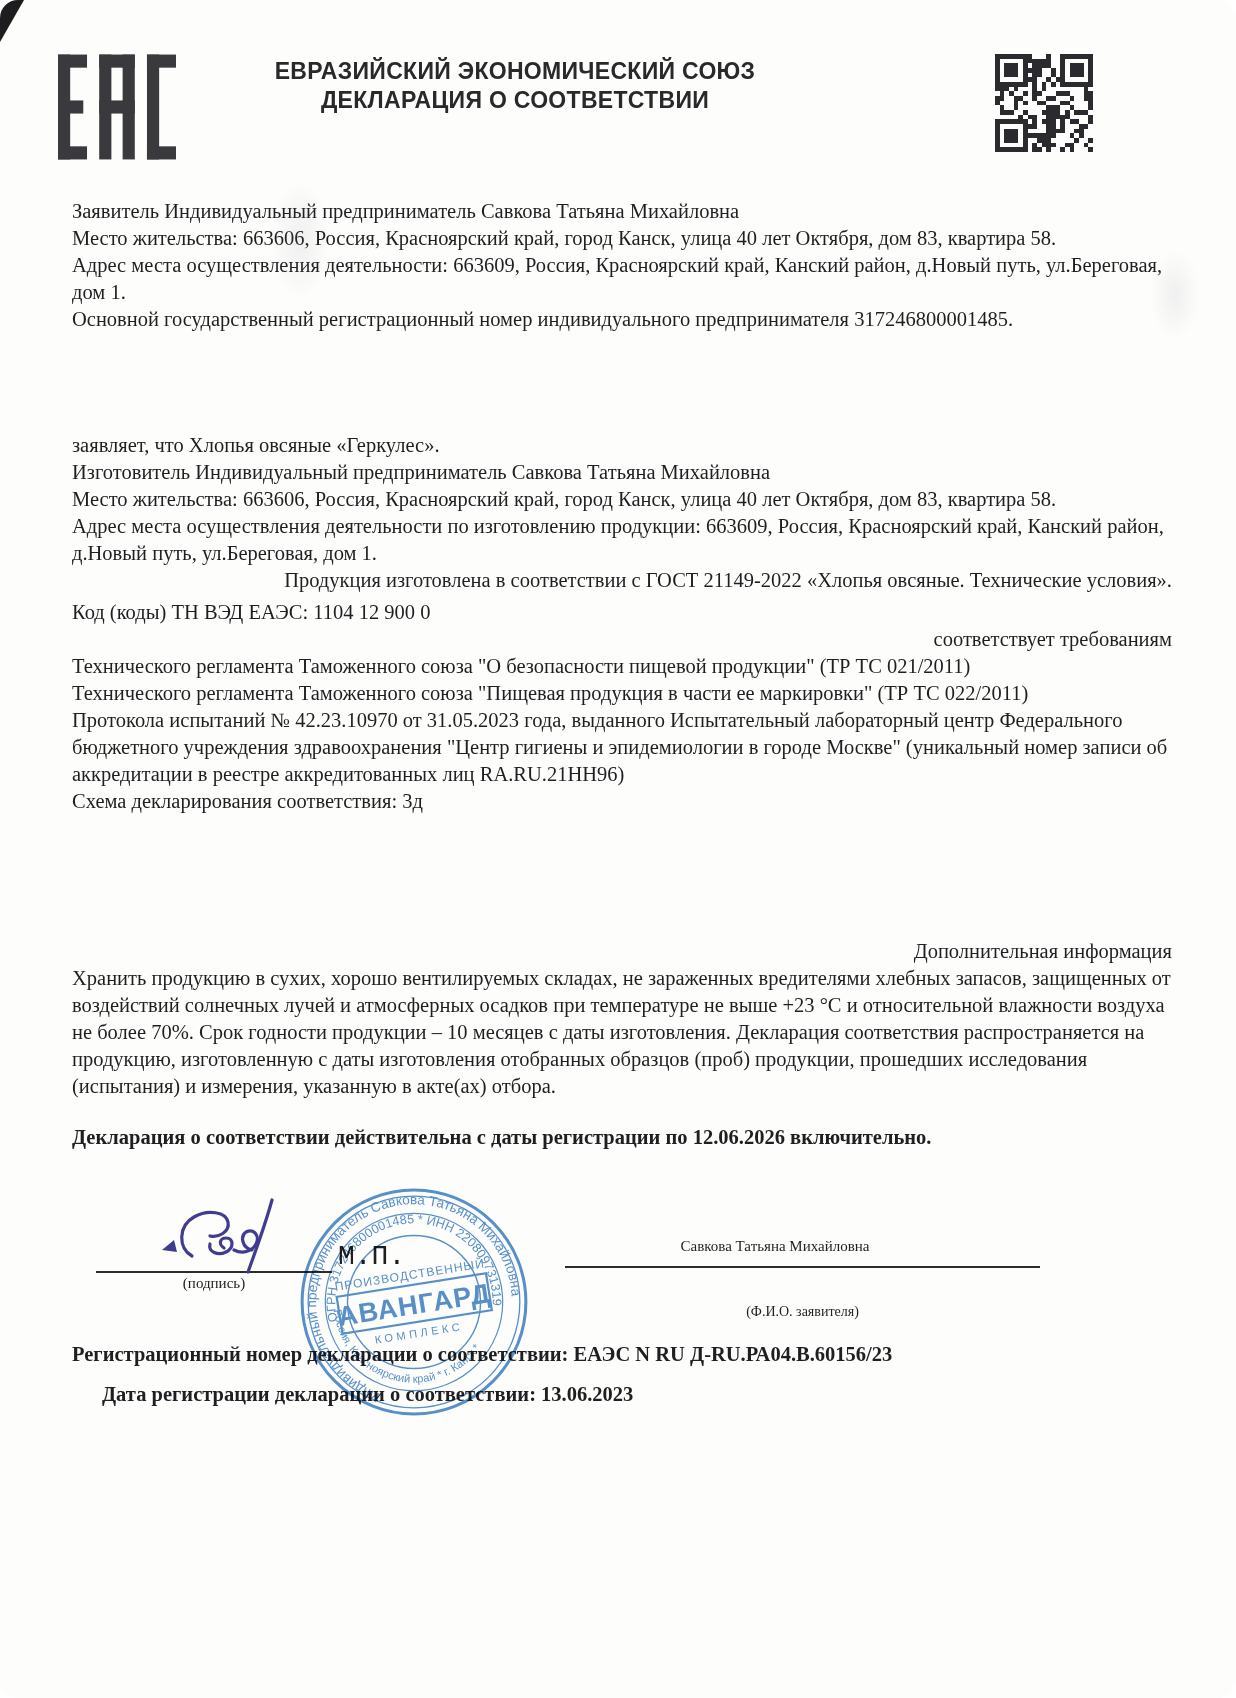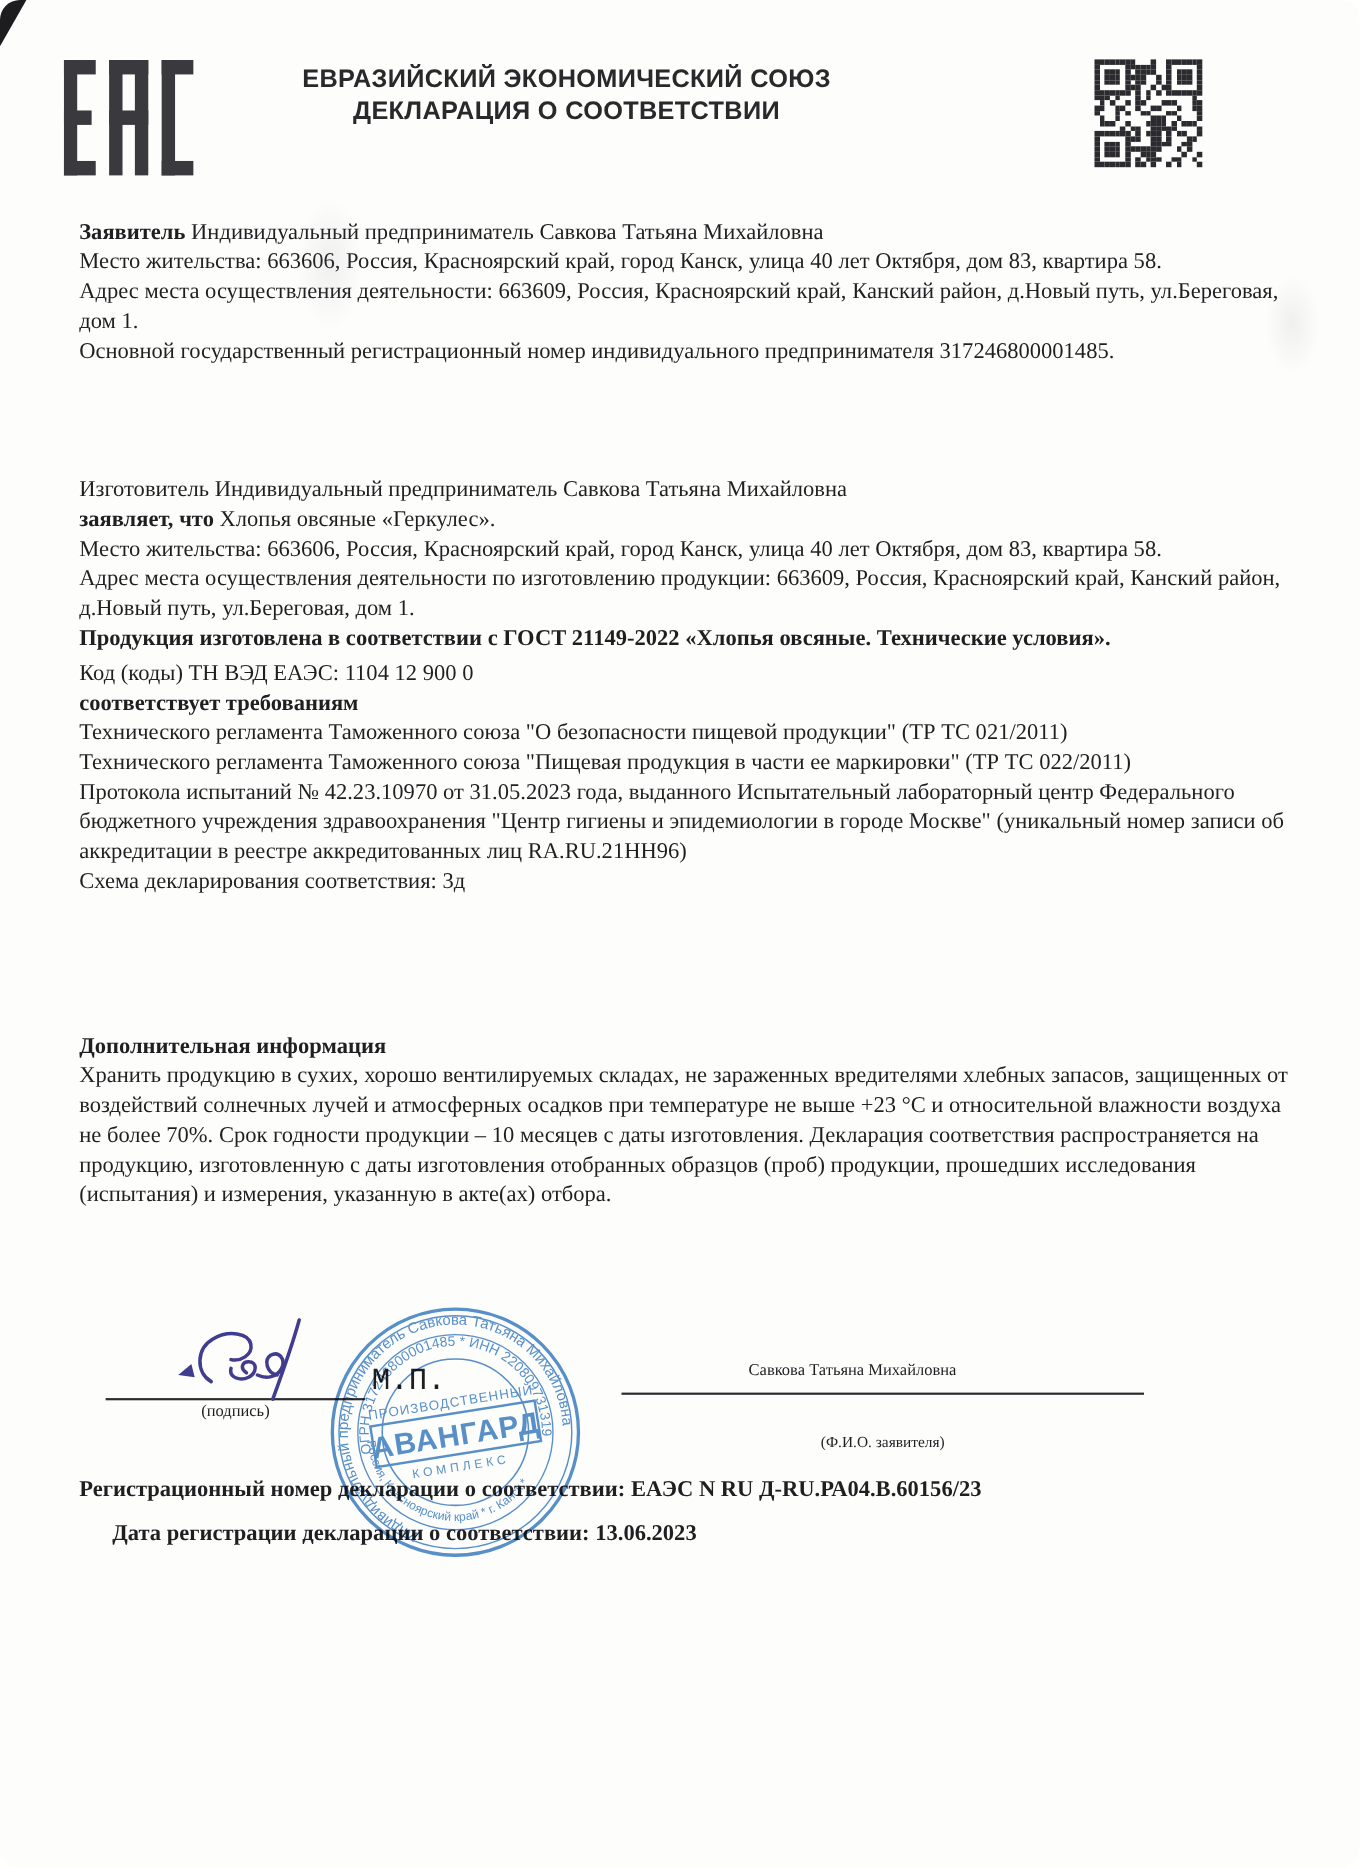--- a/index.html
+++ b/index.html
@@ -4,21 +4,21 @@
 <style>
   html,body{margin:0;padding:0;background:#ffffff;}
   .page{
     position:relative;width:1236px;height:1698px;margin:0 auto;
     background:#fdfdfc;overflow:hidden;
     font-family:"Liberation Serif",serif;color:#1f1f22;border-radius:18px;
   }
   .abs{position:absolute;}
   .txt{font-size:20.5px;line-height:27px;}
   .txt p{margin:0;}
-  .b{font-weight:bold;}
+  .b{font-weight:normal;text-align:right;}
   
   .corner-mark{top:0;left:0;width:0;height:0;border-top:42px solid #1d1d1f;border-right:24px solid transparent;}
   .eac{left:58px;top:54px;width:118px;height:106px;}
   .title{left:225px;top:57px;width:580px;text-align:center;
     font-family:"Liberation Sans",sans-serif;font-weight:bold;font-size:23px;line-height:29px;
     letter-spacing:.3px;color:#29292c;}
   .qr{left:995px;top:54px;width:98px;height:98px;display:grid;
     grid-template-columns:repeat(21,1fr);grid-template-rows:repeat(21,1fr);}
   .qr i{display:block;}
   .qr i.qd{background:#2b2b2f;}
@@ -515,38 +515,39 @@
     </div>
 
   <div class="abs txt applicant">
     <p><span class="b">Заявитель</span> <span>Индивидуальный предприниматель Савкова Татьяна Михайловна</span></p>
     <p>Место жительства: 663606, Россия, Красноярский край, город Канск, улица 40 лет Октября, дом 83, квартира 58.</p>
     <p>Адрес места осуществления деятельности: 663609, Россия, Красноярский край, Канский район, д.Новый путь, ул.Береговая, дом 1.</p>
     <p>Основной государственный регистрационный номер индивидуального предпринимателя 317246800001485.</p>
   </div>
 
   <div class="abs txt product">
+    <p><span class="b">заявляет, что</span> <span>Хлопья овсяные «Геркулес».</span></p>
     <p>Изготовитель Индивидуальный предприниматель Савкова Татьяна Михайловна</p>
-    <p><span class="b">заявляет, что</span> <span>Хлопья овсяные «Геркулес».</span></p>
     <p>Место жительства: 663606, Россия, Красноярский край, город Канск, улица 40 лет Октября, дом 83, квартира 58.</p>
     <p>Адрес места осуществления деятельности по изготовлению продукции: 663609, Россия, Красноярский край, Канский район, д.Новый путь, ул.Береговая, дом 1.</p>
     <p class="b">Продукция изготовлена в соответствии с ГОСТ 21149-2022 «Хлопья овсяные. Технические условия».</p>
     <p style="margin-top:5px">Код (коды) ТН ВЭД ЕАЭС: 1104 12 900 0</p>
     <p class="b">соответствует требованиям</p>
     <p>Технического регламента Таможенного союза "О безопасности пищевой продукции" (ТР ТС 021/2011)</p>
     <p>Технического регламента Таможенного союза "Пищевая продукция в части ее маркировки" (ТР ТС 022/2011)</p>
     <p>Протокола испытаний № 42.23.10970 от 31.05.2023 года, выданного Испытательный лабораторный центр Федерального бюджетного учреждения здравоохранения "Центр гигиены и эпидемиологии в городе Москве" (уникальный номер записи об аккредитации в реестре аккредитованных лиц RA.RU.21НН96)</p>
     <p>Схема декларирования соответствия: 3д</p>
   </div>
 
   <div class="abs txt additional">
     <p class="b">Дополнительная информация</p>
     <p>Хранить продукцию в сухих, хорошо вентилируемых складах, не зараженных вредителями хлебных запасов, защищенных от воздействий солнечных лучей и атмосферных осадков при температуре не выше +23 °С и относительной влажности воздуха не более 70%. Срок годности продукции – 10 месяцев с даты изготовления. Декларация соответствия распространяется на продукцию, изготовленную с даты изготовления отобранных образцов (проб) продукции, прошедших исследования (испытания) и измерения, указанную в акте(ах) отбора.</p>
   </div>
 
+  <div class="abs txt validity">Декларация о соответствии действительна с даты регистрации по 12.06.2026 включительно.</div>
 
   <svg class="abs sig-svg" viewBox="0 0 200 95" aria-hidden="true">
     <g stroke="#403c90" stroke-width="3.2" fill="none" stroke-linecap="round">
       <path d="M44 64 C30 56 30 34 46 25 C60 17 78 20 80 30 C82 40 70 46 62 44"></path>
       <path d="M62 52 C60 60 70 64 78 60 C86 56 86 46 78 46 C72 46 70 52 76 56"></path>
       <path d="M86 58 C94 62 104 60 108 52 C112 44 106 36 98 40 C92 44 94 56 104 58"></path>
       <path d="M124 8 C118 30 108 58 100 80"></path>
     </g>
     <path d="M14 58 L26 48 L29 60 Z" fill="#403c90"></path>
   </svg>

